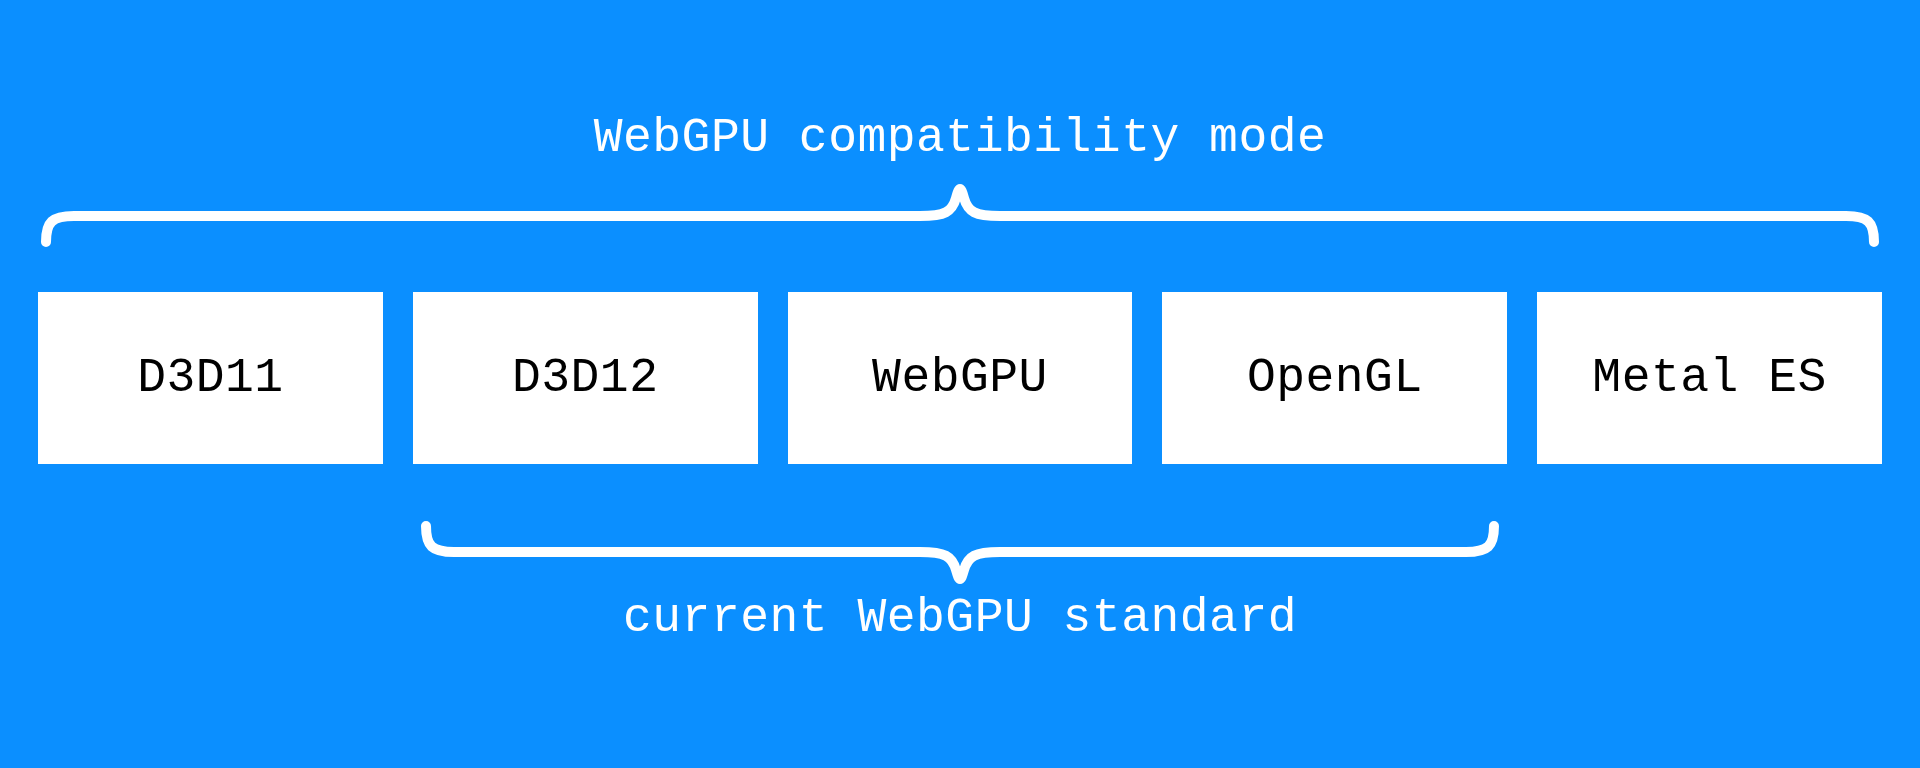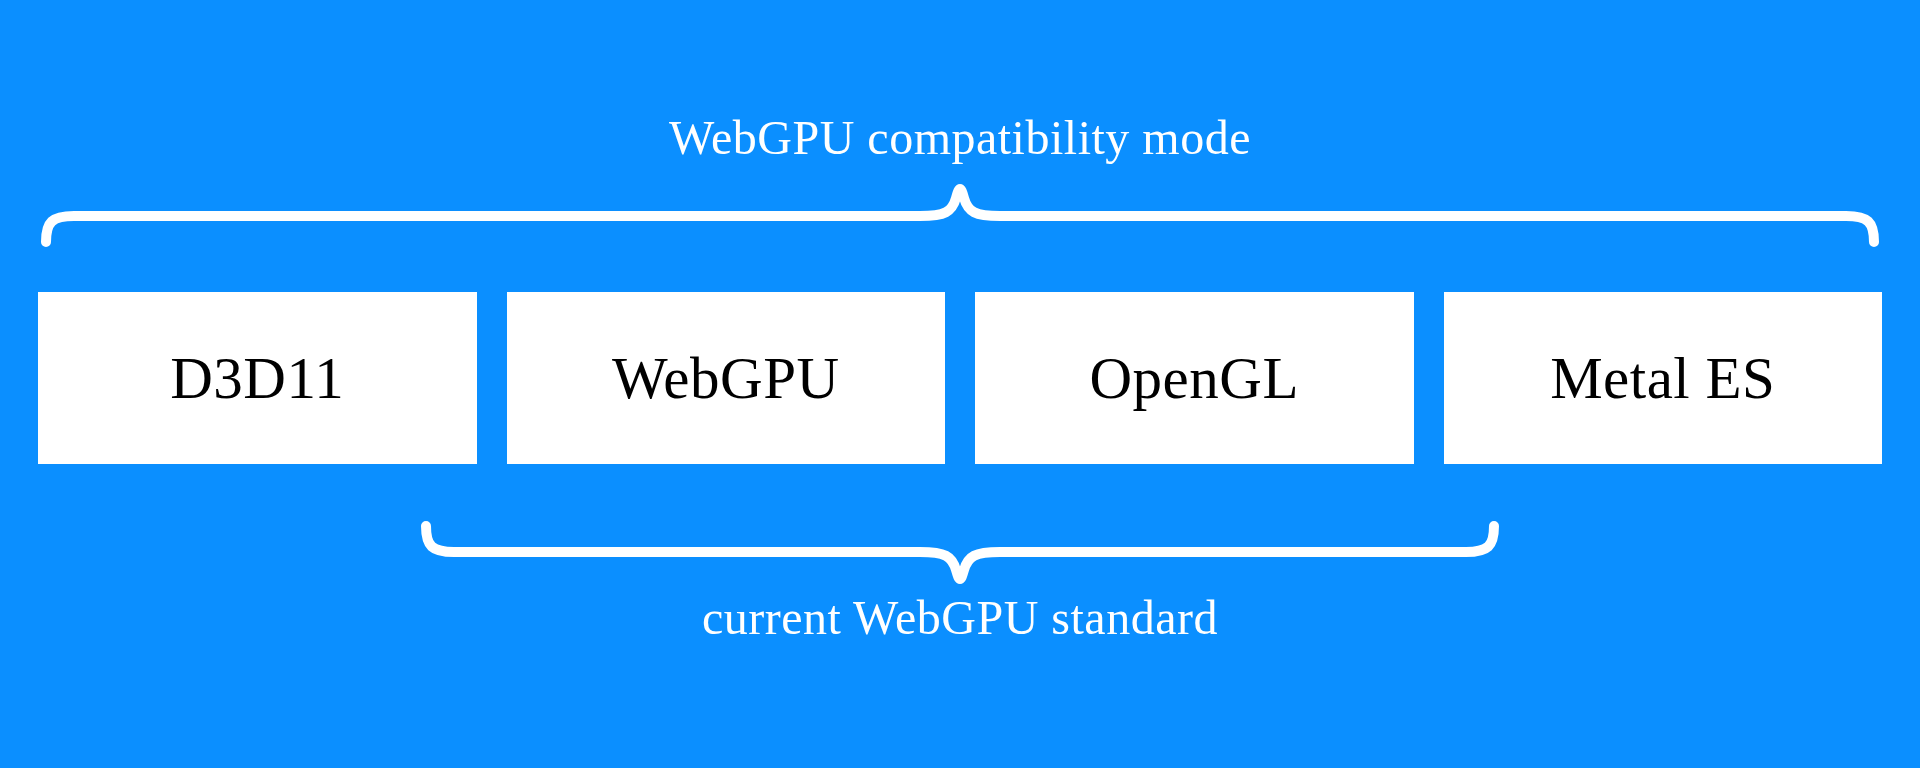--- a/index.html
+++ b/index.html
@@ -10,21 +10,21 @@
     --brace: #ffffff;
   }
   * { margin: 0; padding: 0; box-sizing: border-box; }
   html, body { background: var(--bg); }
   .canvas {
     position: relative;
     width: 1920px;
     height: 768px;
     background: var(--bg);
     overflow: hidden;
-    font-family: Liberation Serif, serif;
+    font-family: Liberation Mono, monospace;
   }
   .title-label {
     position: absolute;
     top: 114px;
     left: 0;
     width: 100%;
     text-align: center;
     font-size: 48px;
     line-height: 1;
     letter-spacing: 0.5px;
@@ -54,21 +54,21 @@
     gap: 30px;
   }
   .api-box {
     flex: 1 1 0;
     background: var(--box-bg);
     display: flex;
     align-items: center;
     justify-content: center;
   }
   .api-box span {
-    font-size: 59px;
+    font-size: 48px;
     color: var(--box-text);
     letter-spacing: 0.5px;
     white-space: nowrap;
   }
   .bottom-label {
     position: absolute;
     top: 594px;
     left: 0;
     width: 100%;
     text-align: center;
@@ -104,20 +104,23 @@
              C 968 556 975 552 1000 552
              L 1466 552
              C 1488 552 1494 546 1494 526"></path>
   </svg>
 
   <div class="box-row">
     <div class="api-box">
       <span>D3D11</span>
     </div>
     <div class="api-box">
+      <span>D3D12</span>
+    </div>
+    <div class="api-box">
       <span>WebGPU</span>
     </div>
     <div class="api-box">
       <span>OpenGL</span>
     </div>
     <div class="api-box">
       <span>Metal ES</span>
     </div>
   </div>
 

